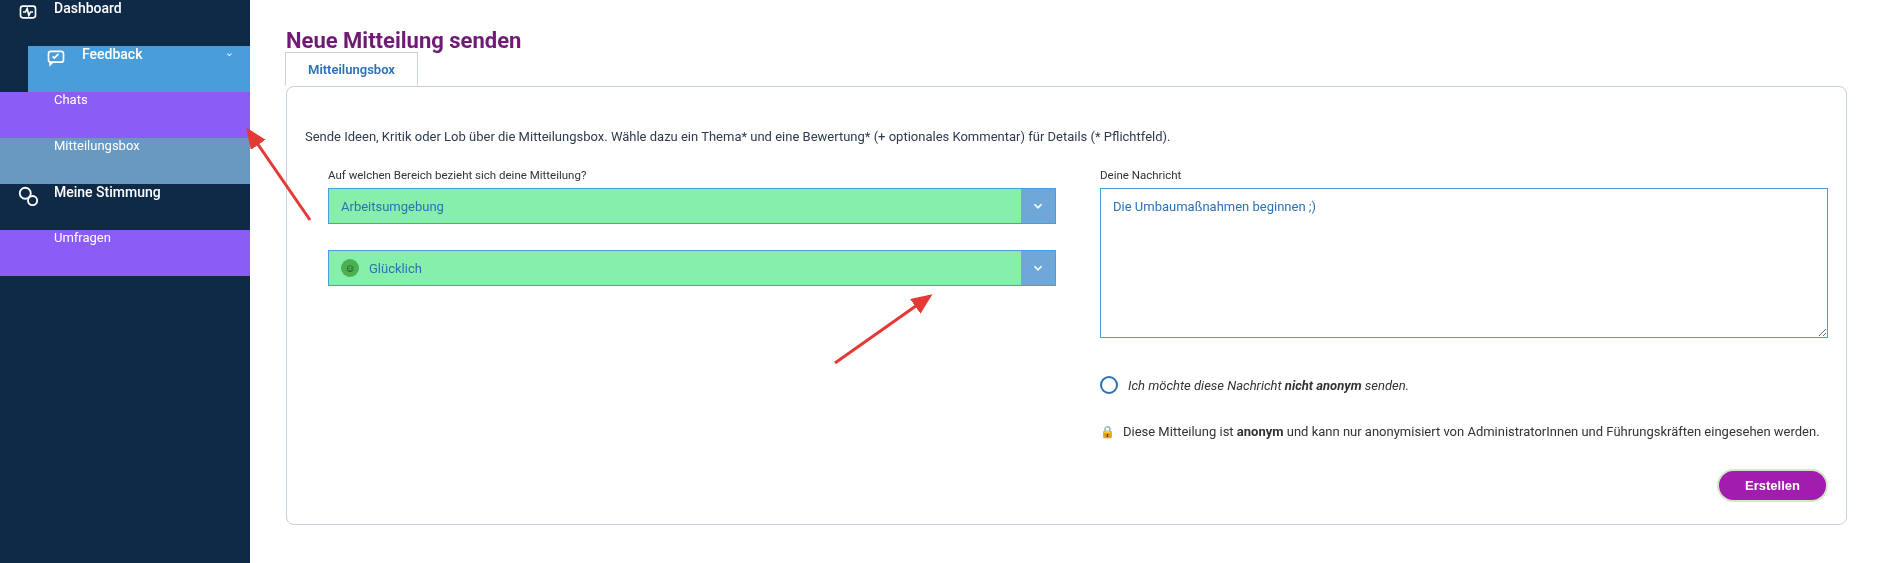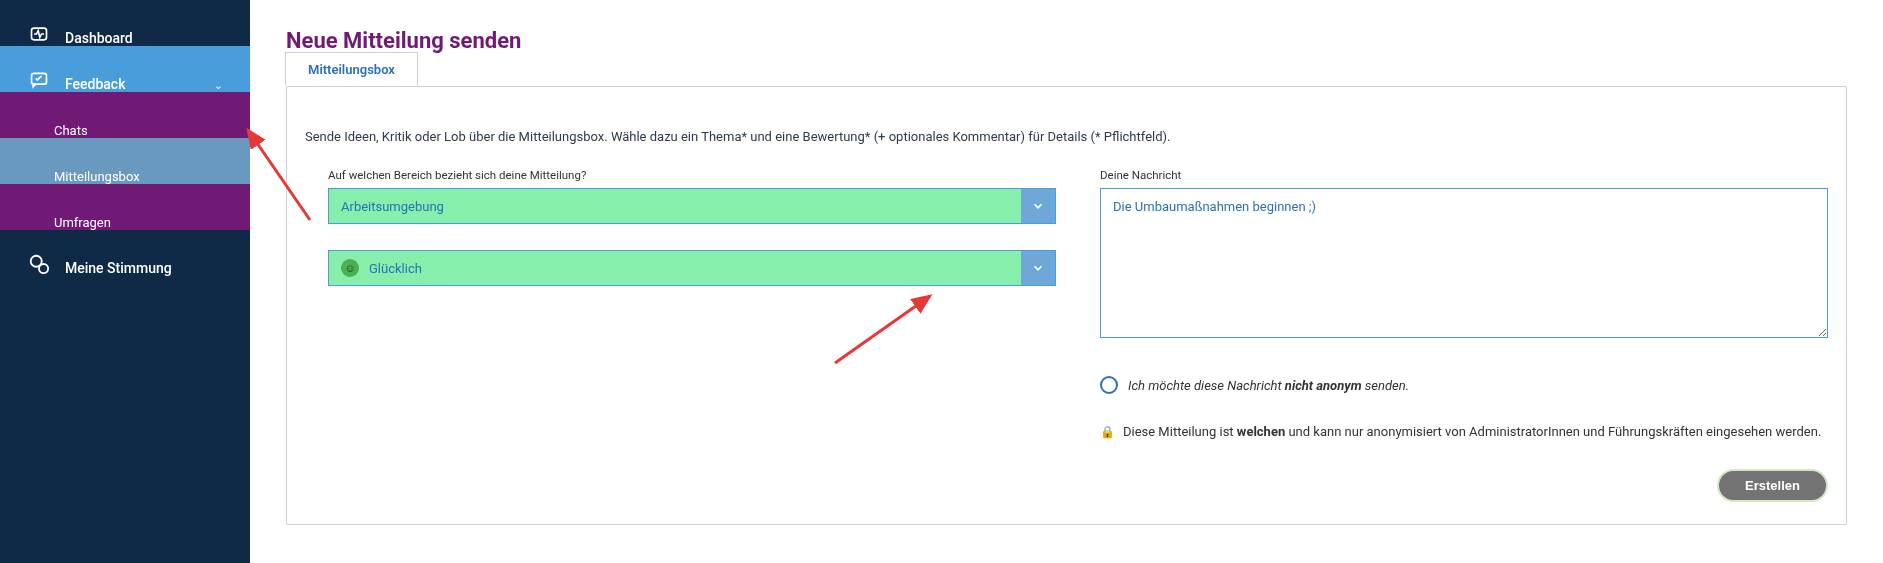--- a/index.html
+++ b/index.html
@@ -13,32 +13,32 @@
   }
   .sidebar {
     width: 250px;
     background: #0e2a47;
     color: #fff;
     flex-shrink: 0;
     position: relative;
   }
   .sb-item {
     display: flex;
-    align-items: flex-end;
+    align-items: flex-start;
     height: 46px;
-    padding: 0 27px;
+    padding: 0 16px;
     cursor: pointer;
     font-size: 14px;
     font-weight: 500;
     position: relative;
   }
   .sb-item .icon { width: 24px; height: 24px; margin-right: 14px; display:flex; align-items:center; justify-content:center; }
   .sb-item .label { flex: 1; }
-  .sb-item.active { background: #4a9ddb; }
-  .sb-item.sub { padding-left: 54px; background: #701a75; font-weight: 400; font-size: 13px; }
+  .sb-item.active { background: #4a9ddb; margin-left: 28px; }
+  .sb-item.sub { padding-left: 54px; background: #8b5cf6; font-weight: 400; font-size: 13px; }
   .sb-item.sub.selected { background: #6a99c0; }
   .chev { font-size: 11px; opacity: .9; }
   .badge {
     position: absolute; right: 10px; top: 10px;
     background: #e53935; color: #fff; border-radius: 50%;
     width: 16px; height: 16px; font-size: 10px; display:flex; align-items:center; justify-content:center;
     font-weight:700;
   }
   .main {
     flex: 1;
@@ -46,21 +46,21 @@
     position: relative;
   }
   h1 {
     font-size: 22px;
     color: #701a75;
     font-weight: 700;
     margin-bottom: 22px;
   }
   .card {
     border: 1px solid #c7d0db;
-    border-radius: 2px;
+    border-radius: 8px;
     position: relative;
   }
   .tab {
     position: absolute;
     top: -1px; left: -1px;
     border: 1px solid #c7d0db;
     border-bottom: 1px solid #fff;
     background: #fff;
     padding: 0 22px;
     height: 34px;
@@ -103,21 +103,21 @@
   }
   .radio {
     width:18px; height:18px; border:2px solid #2c71b6; border-radius:50%;
   }
   .lockline {
     display:flex; align-items:center; gap:8px; font-size:13px; color:#333; margin-top: 30px;
   }
   .lock { font-size:12px; }
   .btn {
     margin-top: 30px; float: right;
-    background: #737373; color:#fff; border:2px solid #d2e8c4; border-radius:20px;
+    background: #a21caf; color:#fff; border:2px solid #d2e8c4; border-radius:20px;
     padding: 7px 26px; font-size:13px; font-weight:600; cursor:pointer;
   }
   .arrow {
     position: absolute; pointer-events: none;
   }
   svg { display:block; }
 </style>
 </head>
 <body>
 
@@ -146,32 +146,32 @@
   </div>
 
   <div class="sb-item sub">
     <span class="label">Chats</span>
   </div>
 
   <div class="sb-item sub selected">
     <span class="label">Mitteilungsbox</span>
   </div>
 
-  <div class="sb-item sub">
-    <span class="label">Umfragen</span>
-  </div>
-
   <div class="sb-item">
     <span class="icon">
       <svg width="22" height="22" viewBox="0 0 24 24" fill="none" stroke="#fff" stroke-width="2">
           <circle cx="9" cy="9" r="6"></circle>
           <circle cx="17" cy="17" r="5"></circle>
         </svg>
     </span>
     <span class="label">Meine Stimmung</span>
+  </div>
+
+  <div class="sb-item sub">
+    <span class="label">Umfragen</span>
   </div>
 
 
 </div>
 
 <div class="main">
 
   <h1>Neue Mitteilung senden</h1>
 
   <div style="position:relative; margin-top:33px;">
@@ -219,21 +219,21 @@
             <div class="checkline">
               <span class="radio"></span>
               <span>
                 <span>Ich möchte diese Nachricht </span><b>nicht anonym</b><span> senden.</span>
               </span>
             </div>
 
             <div class="lockline">
               <span class="lock">🔒</span>
               <span>
-                <span>Diese Mitteilung ist </span><b>welchen</b><span> und kann nur anonymisiert von AdministratorInnen und Führungskräften eingesehen werden.</span>
+                <span>Diese Mitteilung ist </span><b>anonym</b><span> und kann nur anonymisiert von AdministratorInnen und Führungskräften eingesehen werden.</span>
               </span>
             </div>
 
             <button class="btn">
               <span>Erstellen</span>
             </button>
           </div>
         </div>
 
       </div>

